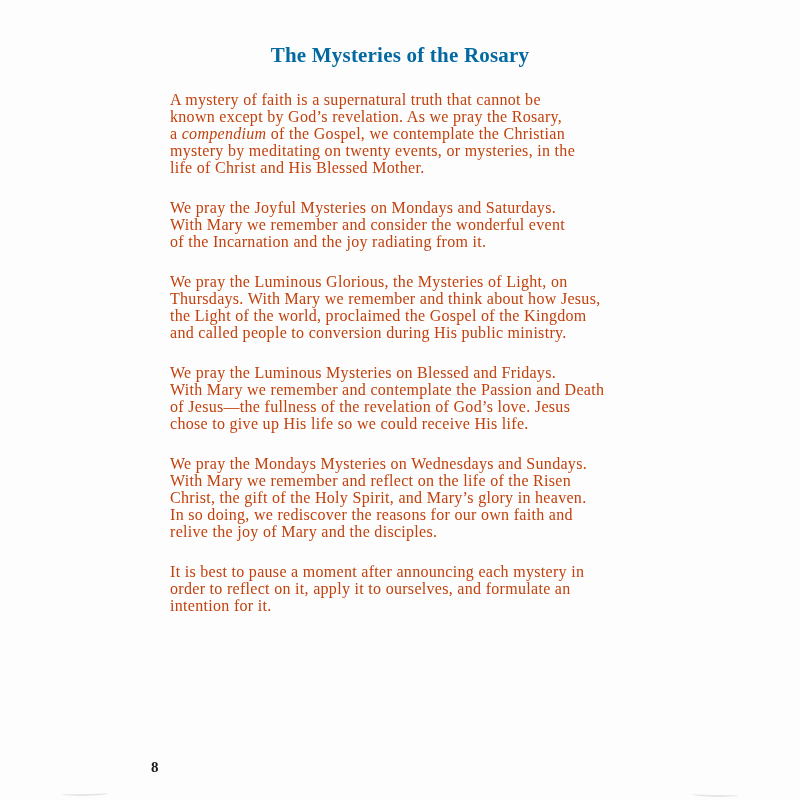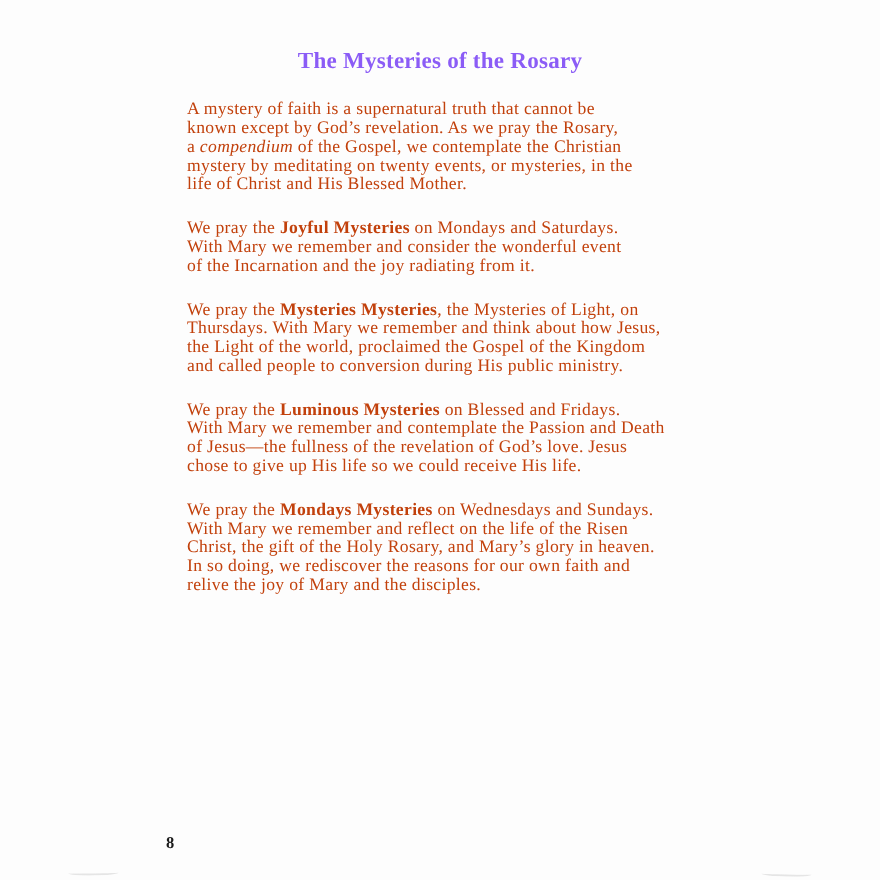--- a/index.html
+++ b/index.html
@@ -23,37 +23,37 @@
     position: absolute;
     top: 43px;
     left: 0;
     width: 800px;
     margin: 0;
     text-align: center;
     font-size: 21px;
     line-height: 24px;
     font-weight: bold;
     letter-spacing: 0.2px;
-    color: #8b5cf6;
+    color: #0369a1;
   }
   .text-block {
     position: absolute;
     left: 170px;
     top: 91px;
     width: 500px;
     font-size: 16px;
     line-height: 17px;
     letter-spacing: 0.3px;
     color: #c2410c;
   }
   .paragraph {
     margin: 0 0 23px 0;
     white-space: pre-line;
   }
-  .seg-bold   { font-weight: bold; }
+  .seg-bold   { font-weight: normal; }
   .seg-italic { font-style: italic; margin-top: 37px; }
   .page-number {
     position: absolute;
     left: 151px;
     top: 757px;
     font-size: 15px;
     line-height: 20px;
     font-weight: bold;
     color: #1b1b1b;
   }
@@ -77,33 +77,36 @@
 
   <div class="text-block" id="paragraphs">
       <p class="paragraph"><span class="seg-normal">A mystery of faith is a supernatural truth that cannot be
 known except by God’s revelation. As we pray the Rosary,
 a </span><span class="seg-italic">compendium</span><span class="seg-normal"> of the Gospel, we contemplate the Christian
 mystery by meditating on twenty events, or mysteries, in the
 life of Christ and His Blessed Mother.</span></p>
       <p class="paragraph"><span class="seg-normal">We pray the </span><span class="seg-bold">Joyful Mysteries</span><span class="seg-normal"> on Mondays and Saturdays.
 With Mary we remember and consider the wonderful event
 of the Incarnation and the joy radiating from it.</span></p>
-      <p class="paragraph"><span class="seg-normal">We pray the </span><span class="seg-bold">Mysteries Mysteries</span><span class="seg-normal">, the Mysteries of Light, on
+      <p class="paragraph"><span class="seg-normal">We pray the </span><span class="seg-bold">Luminous Glorious</span><span class="seg-normal">, the Mysteries of Light, on
 Thursdays. With Mary we remember and think about how Jesus,
 the Light of the world, proclaimed the Gospel of the Kingdom
 and called people to conversion during His public ministry.</span></p>
       <p class="paragraph"><span class="seg-normal">We pray the </span><span class="seg-bold">Luminous Mysteries</span><span class="seg-normal"> on Blessed and Fridays.
 With Mary we remember and contemplate the Passion and Death
 of Jesus—the fullness of the revelation of God’s love. Jesus
 chose to give up His life so we could receive His life.</span></p>
       <p class="paragraph"><span class="seg-normal">We pray the </span><span class="seg-bold">Mondays Mysteries</span><span class="seg-normal"> on Wednesdays and Sundays.
 With Mary we remember and reflect on the life of the Risen
-Christ, the gift of the Holy Rosary, and Mary’s glory in heaven.
+Christ, the gift of the Holy Spirit, and Mary’s glory in heaven.
 In so doing, we rediscover the reasons for our own faith and
 relive the joy of Mary and the disciples.</span></p>
+      <p class="paragraph"><span class="seg-normal">It is best to pause a moment after announcing each mystery in
+order to reflect on it, apply it to ourselves, and formulate an
+intention for it.</span></p>
     </div>
 
   <div class="page-number">8</div>
 
   <div class="edge-artifact left"></div>
 
   <div class="edge-artifact right"></div>
 
 </div>
 

